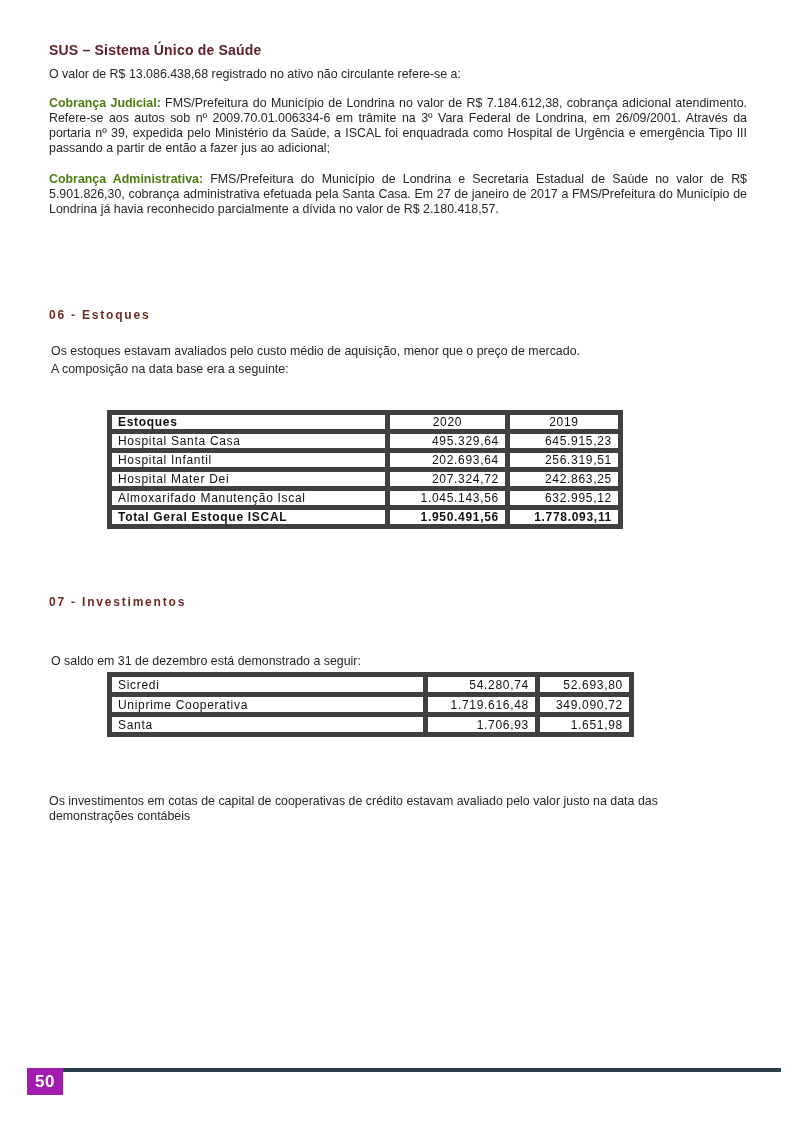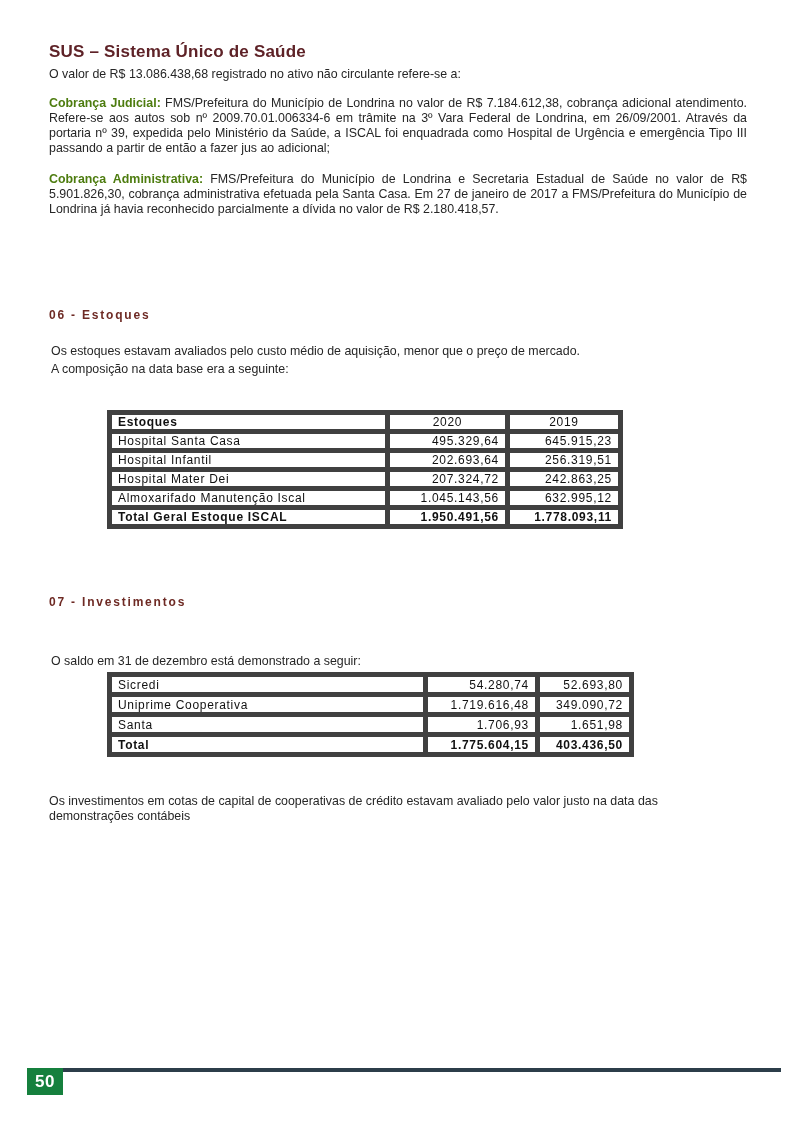--- a/index.html
+++ b/index.html
@@ -9,21 +9,21 @@
     width: 794px;
     height: 1123px;
     background: #ffffff;
     font-family: "Liberation Sans", sans-serif;
     color: #262626;
     overflow: hidden;
   }
   .abs { position: absolute; }
   .sus-heading {
     left: 49px; top: 42px;
-    font-size: 17px; font-weight: bold;
+    font-size: 14px; font-weight: bold;
     color: #5e2227;
     letter-spacing: 0.2px;
   }
   .body-text {
     font-size: 12.4px;
     line-height: 15px;
     color: #262626;
   }
   .para-justify {
     width: 698px;
@@ -59,21 +59,21 @@
   tr.total-row td { font-weight: bold; }
   td.bold { font-weight: bold; }
   .footer-rule {
     left: 27px; top: 1068px;
     width: 754px; height: 4px;
     background: #2c3e4a;
   }
   .page-badge {
     left: 27px; top: 1068px;
     width: 36px; height: 27px;
-    background: #15803d;
+    background: #a21caf;
     color: #ffffff;
     font-size: 17px; font-weight: bold;
     display: flex; align-items: center; justify-content: center;
     letter-spacing: 0.5px;
   }
 </style>
 </head>
 <body>
 
 <div class="page">
@@ -151,25 +151,20 @@
     <tr>
       <td class="label-cell">Uniprime Cooperativa</td>
       <td class="num-cell">1.719.616,48</td>
       <td class="num-cell">349.090,72</td>
     </tr>
     <tr>
       <td class="label-cell">Santa</td>
       <td class="num-cell">1.706,93</td>
       <td class="num-cell">1.651,98</td>
     </tr>
-    <tr class="total-row">
-      <td class="label-cell">Total</td>
-      <td class="num-cell">1.775.604,15</td>
-      <td class="num-cell">403.436,50</td>
-    </tr>
   </tbody>
     </table>
 
   <p class="abs body-text" style="left:49px; top:794px; width:612px;">Os investimentos em cotas de capital de cooperativas de crédito estavam avaliado pelo valor justo na data das demonstrações contábeis</p>
 
   <div class="abs footer-rule"></div>
   <div class="abs page-badge">50</div>
 
 </div>
 

